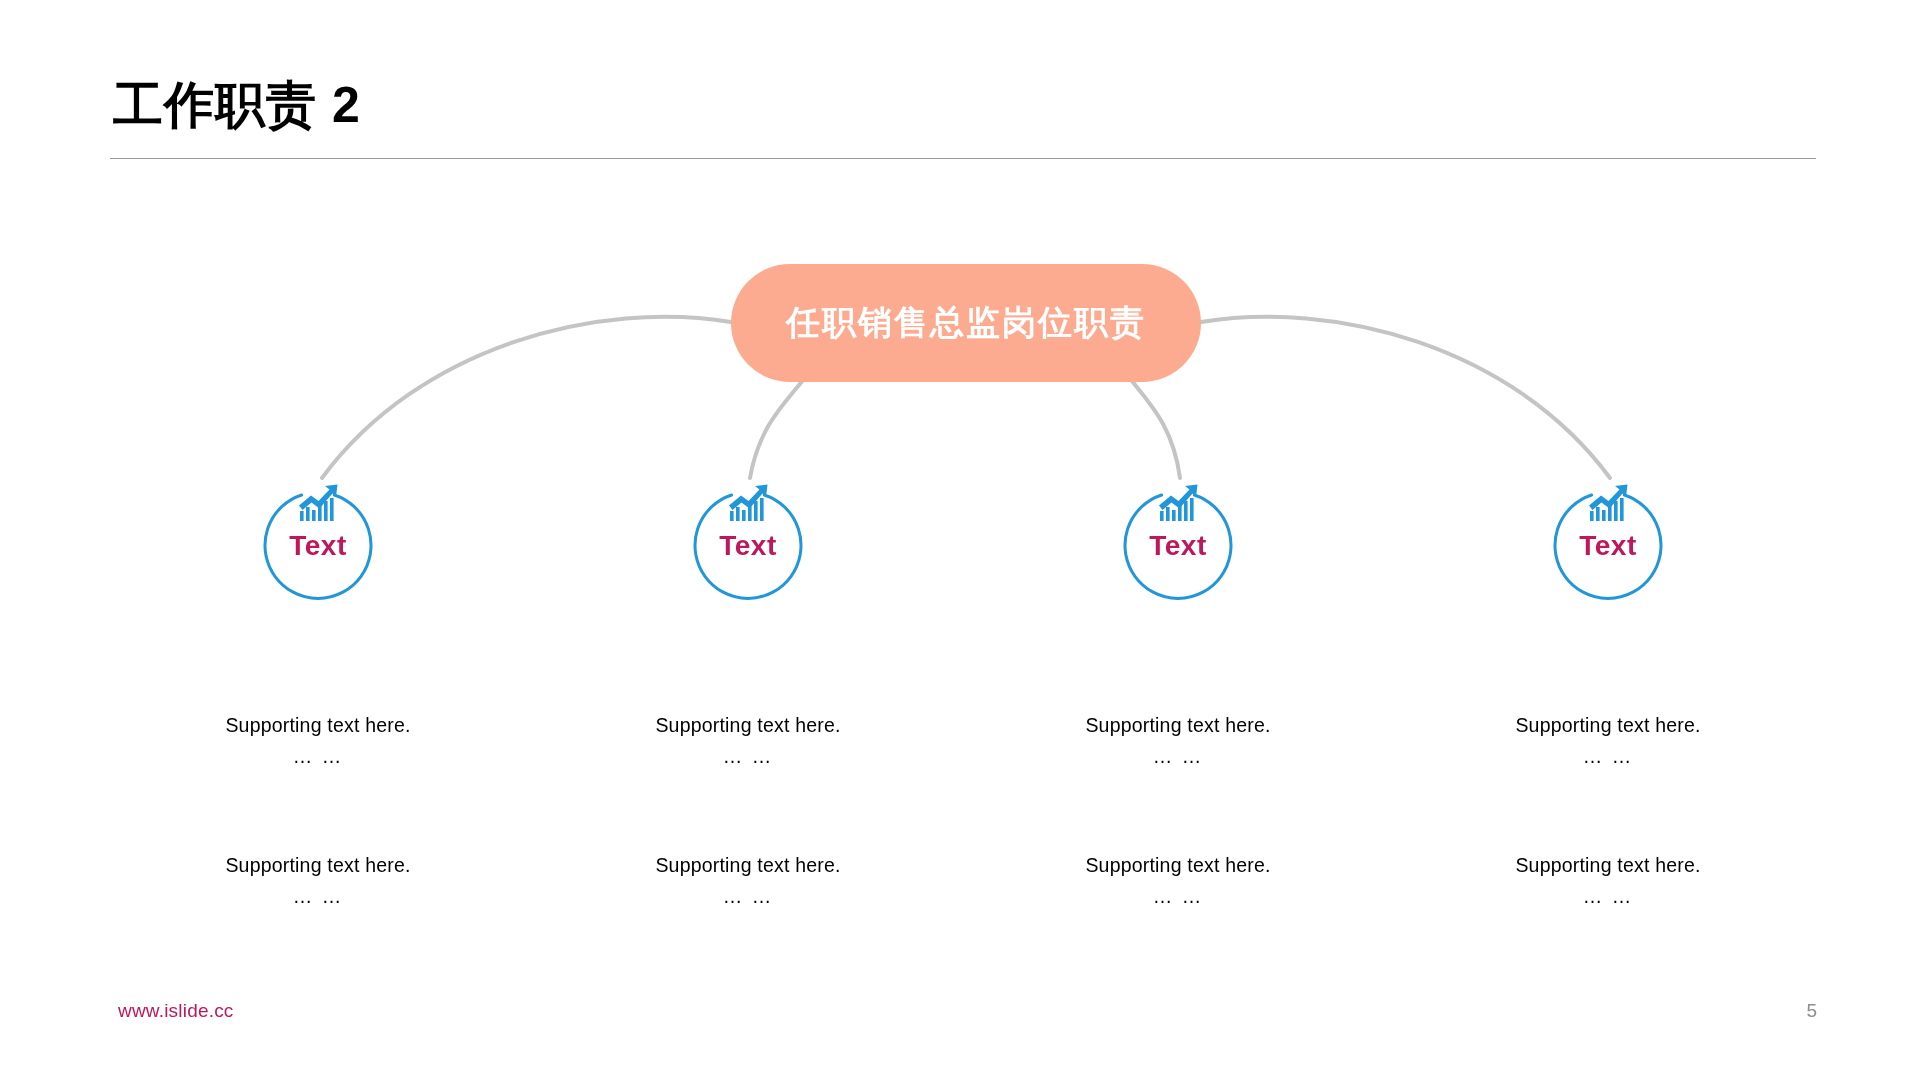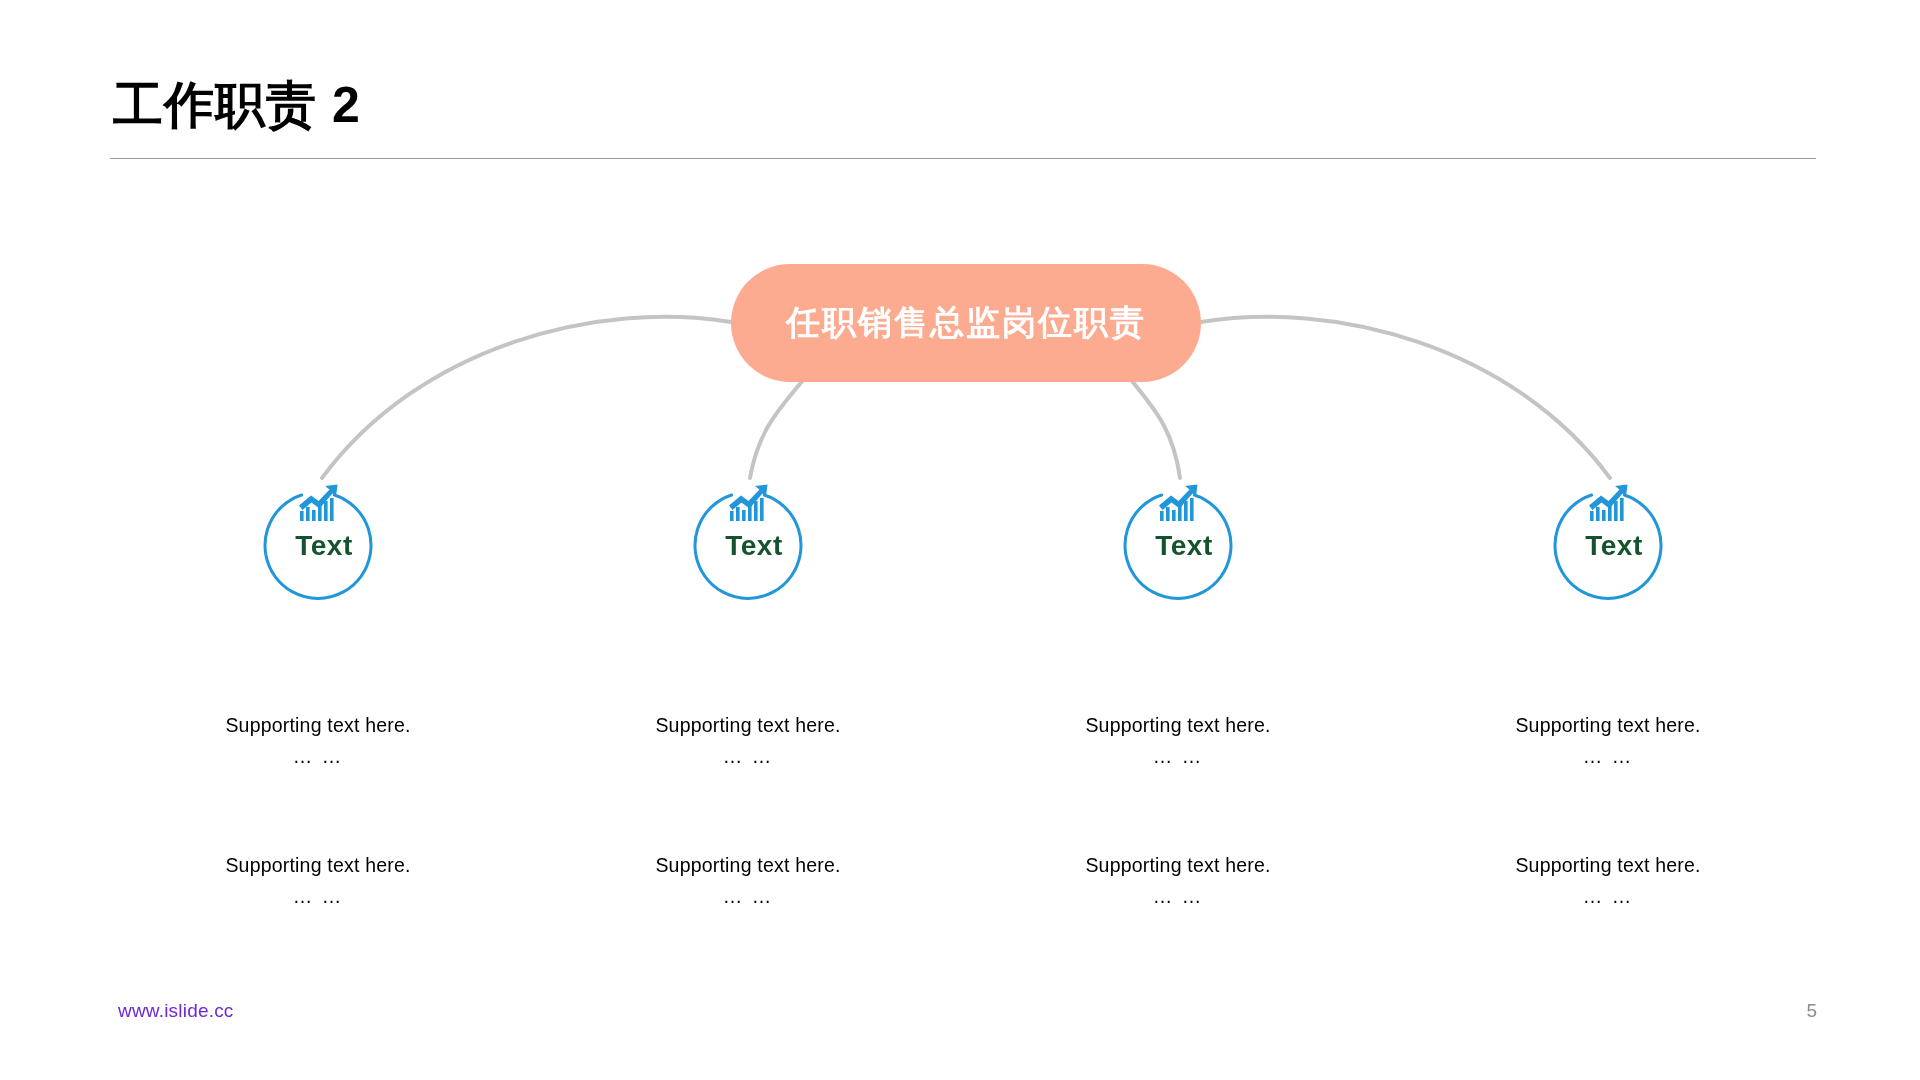--- a/index.html
+++ b/index.html
@@ -75,28 +75,28 @@
     width: 116px; height: 116px;
     margin-left: -58px;
   }
   .branch-ring-svg {
     position: absolute;
     left: 0; top: 0;
     width: 116px; height: 116px;
   }
   .branch-label {
     position: absolute;
-    left: 6px; top: 0;
+    left: 0; top: 0;
     width: 116px; height: 116px;
     display: flex;
     align-items: center;
     justify-content: center;
     font-size: 28px;
     font-weight: bold;
-    color: #14532d;
+    color: #be185d;
     letter-spacing: 0.5px;
   }
   .branch-icon {
     position: absolute;
     left: 50%;
     top: 481px;
     margin-left: -22px;
     width: 44px; height: 44px;
   }
   .branch-text-block {
@@ -112,21 +112,21 @@
   }
   .branch-text-block.upper { top: 678px; }
   .branch-text-block.lower { top: 818px; }
   .branch-text-line2 { display: block; letter-spacing: 2px; }
 
   
   #footer-url {
     position: absolute;
     left: 118px; top: 1000px;
     font-size: 19px;
-    color: #6d28d9;
+    color: #be185d;
     letter-spacing: 0.2px;
   }
   #page-number {
     position: absolute;
     right: 103px; top: 1000px;
     font-size: 19px;
     color: #8d8d8d;
   }
 </style>
 </head>

